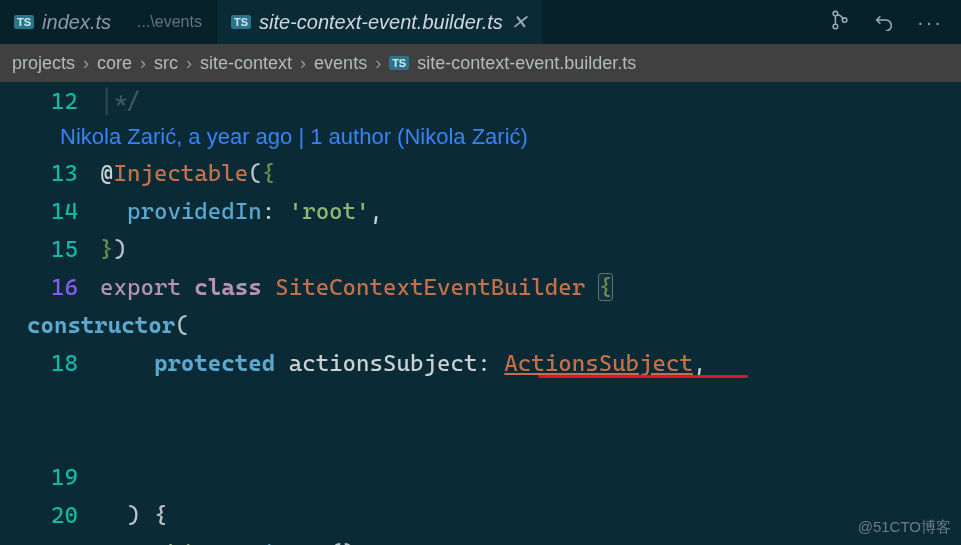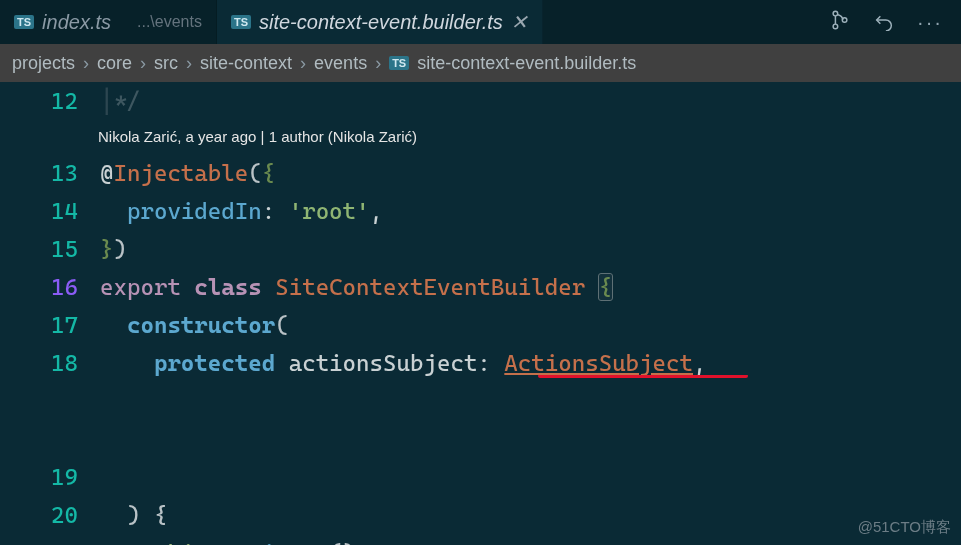--- a/index.html
+++ b/index.html
@@ -77,24 +77,24 @@
   width: 100px;
   text-align: right;
   padding-right: 22px;
   color:#14b8a6;
   user-select:none;
 }
 .gutter.current { color:#8b5cf6; }
 .code { white-space: pre; position:relative; }
 .guide { color:#2c4650; }
 .codelens {
-  color:#e5e5e5;
+  color:#3b82f6;
   font-family:"Segoe UI",sans-serif;
-  font-size:15px;
-  padding-left:98px;
+  font-size:22px;
+  padding-left:60px;
   line-height:34px;
 }
 .c-dim { color:#3e5760; }
 .c-ident { color:#c9d1d3; }
 .c-key  { color:#b792b5; }
 .c-constr { color:#5ca8cf; font-weight:700; }
 .c-class { color:#c5704b; }
 .c-paren { color:#b9c2c6; }
 .c-brace { color:#6a8a4f; }
 .c-brace2 { color:#b9c2c6; }
@@ -186,21 +186,20 @@
   </div>
   <div class="line">
     <div class="gutter">15</div>
     <div class="code"><span class="c-brace">}</span><span class="c-paren">)</span></div>
   </div>
   <div class="line">
     <div class="gutter current">16</div>
     <div class="code"><span class="c-key">export</span> <span class="c-class-keyword">class</span> <span class="c-class">SiteContextEventBuilder</span> <span class="c-brace bracket-hi">{</span></div>
   </div>
   <div class="line">
-    <div class="gutter">17</div>
     <div class="code">  <span class="c-constr">constructor</span><span class="c-brace2">(</span></div>
   </div>
   <div class="line">
     <div class="gutter">18</div>
     <div class="code" style="position:relative;">    <span class="c-constr">protected</span> <span class="c-ident">actionsSubject</span><span class="c-ident">:</span> <span class="c-type-link">ActionsSubject</span><span class="c-ident">,</span>
       <span class="red-underline" style="left:438px; width:210px; top:30px;"></span>
     </div>
   </div>
   <div class="line">
     <div class="gutter">19</div>

